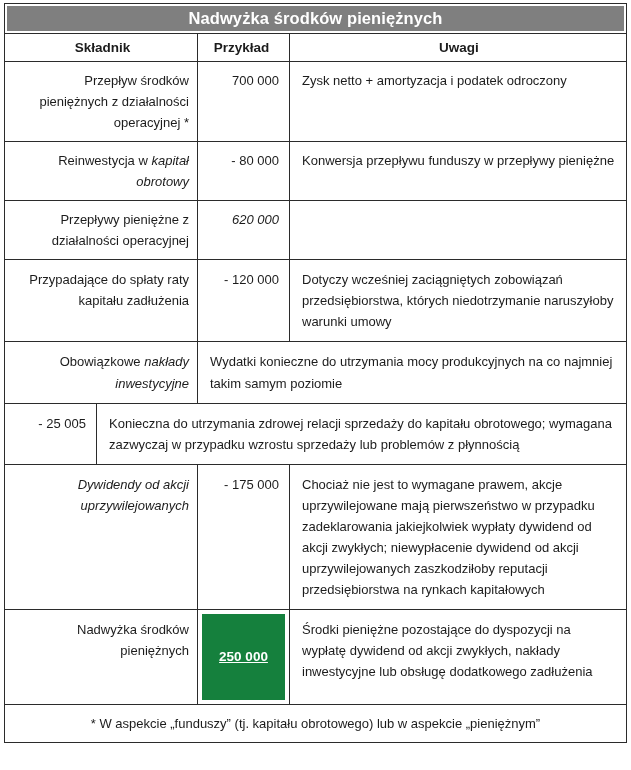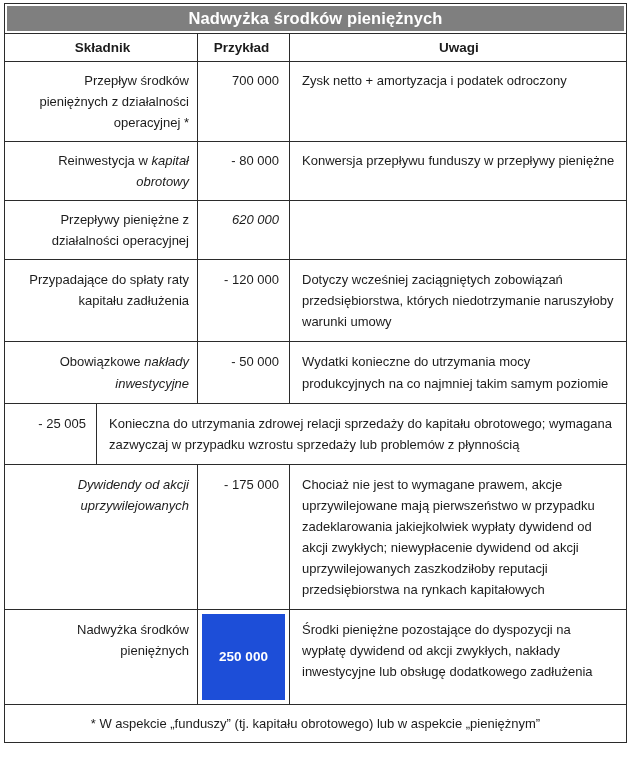--- a/index.html
+++ b/index.html
@@ -113,28 +113,29 @@
   
   .c-przyklad.hl {
     padding: 4px 4px 4px 4px;
     text-align: center;
   }
   .hl-box {
     box-sizing: border-box;
     width: 100%;
     height: 100%;
     min-height: 86px;
-    background: #1d4ed8;
+    background: #15803d;
     color: #ffffff;
     font-weight: bold;
     font-size: 13.5px;
     display: flex;
     align-items: center;
     justify-content: center;
     white-space: nowrap;
+    text-decoration: underline;
   }
 
   
   .foot-row {
     border-top: 1.6px solid #2b2b2b;
     border-bottom: none;
   }
   .foot-cell {
     box-sizing: border-box;
     width: 100%;
@@ -202,23 +203,20 @@
             <div class="cell-text">- 120 000</div>
           </div>
           <div class="c-uwagi">
             <div class="cell-text">Dotyczy wcześniej zaciągniętych zobowiązań przedsiębiorstwa, których niedotrzymanie naruszyłoby warunki umowy</div>
           </div>
         </div>
         <div class="row r-tall">
           <div class="c-skladnik">
             <div class="cell-text"><span>Obowiązkowe </span><span class="ital">nakłady inwestycyjne</span></div>
           </div>
-          <div class="c-przyklad">
-            <div class="cell-text">- 50 000</div>
-          </div>
           <div class="c-uwagi">
             <div class="cell-text">Wydatki konieczne do utrzymania mocy produkcyjnych na co najmniej takim samym poziomie</div>
           </div>
         </div>
         <div class="row r-tall">
           <div class="c-przyklad">
             <div class="cell-text">- 25 005</div>
           </div>
           <div class="c-uwagi">
             <div class="cell-text">Konieczna do utrzymania zdrowej relacji sprzedaży do kapitału obrotowego; wymagana zazwyczaj w przypadku wzrostu sprzedaży lub problemów z płynnością</div>

